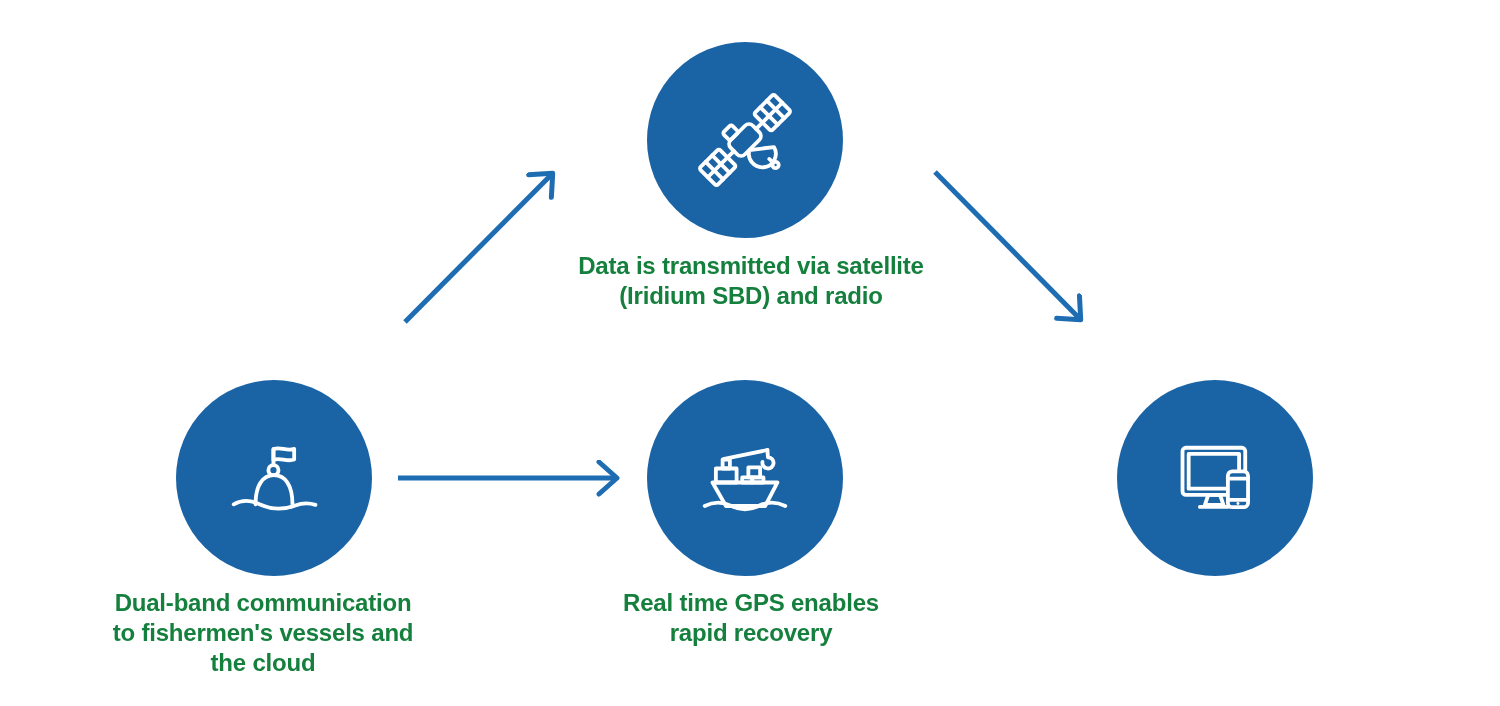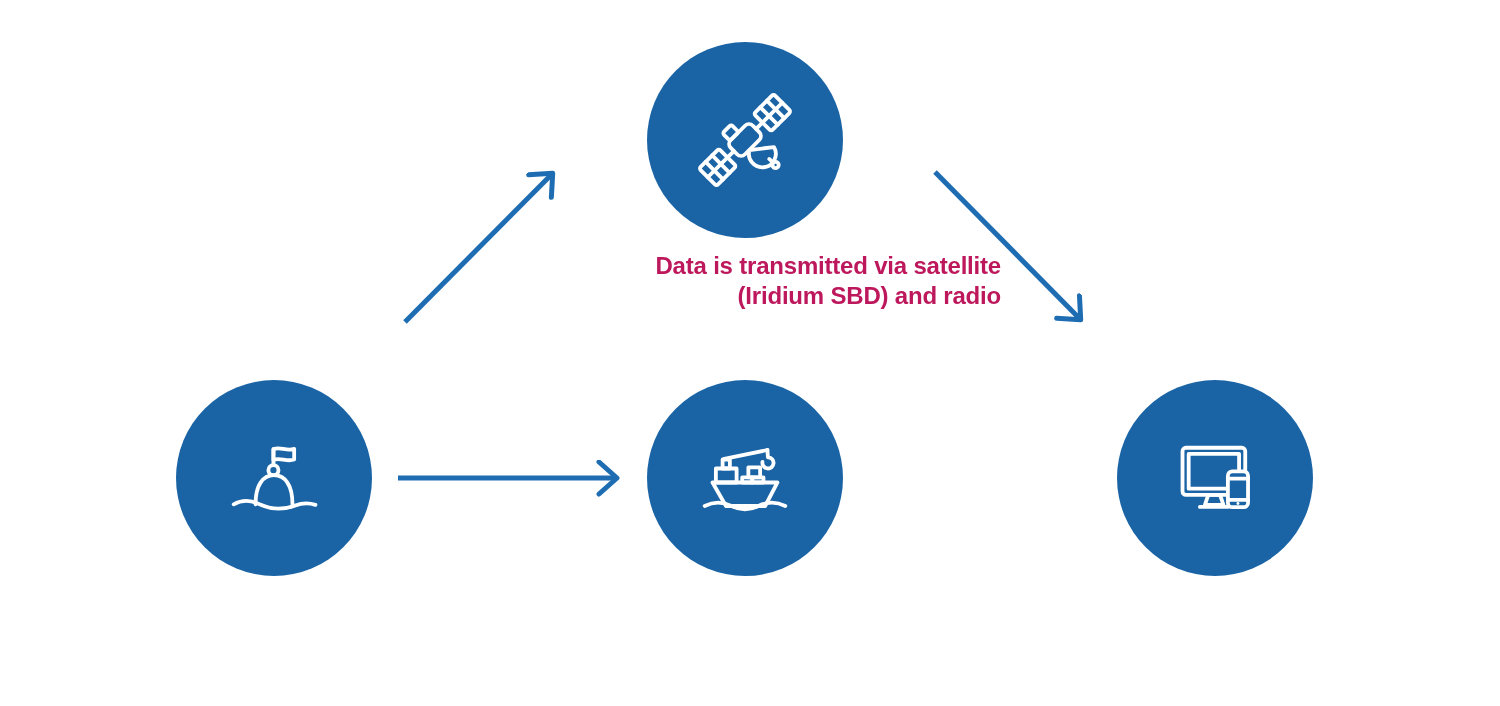--- a/index.html
+++ b/index.html
@@ -12,23 +12,23 @@
   }
   .arrow-layer{position:absolute;left:0;top:0;width:1500px;height:706px;}
   .circle{
     position:absolute;width:196px;height:196px;border-radius:50%;
     background:#1A64A6;
     display:flex;align-items:center;justify-content:center;
   }
   .circle svg{width:112px;height:112px;display:block;}
   .caption{
     position:absolute;width:500px;
-    text-align:right;
+    text-align:center;
     font-weight:bold;font-size:24px;line-height:30px;
-    color:#be185d;
+    color:#15803d;
     white-space:pre-line;
     letter-spacing:-0.2px;
   }
   .circle-satellite{left:647px;top:42px;}
   .circle-buoy{left:176px;top:380px;}
   .circle-ship{left:647px;top:380px;}
   .circle-devices{left:1117px;top:380px;}
   .caption-satellite{left:501px;top:251px;}
   .caption-buoy{left:13px;top:588px;}
   .caption-ship{left:501px;top:588px;}
@@ -83,36 +83,41 @@
     <svg viewBox="0 0 100 100">
       <g class="icon-stroke">
         <path d="M33.5 73.5 C33.5 56.5 40 47.5 50 47.5 C60 47.5 66.5 56.5 66.5 73.5"></path>
         <circle cx="49.5" cy="43" r="4.5"></circle>
         <line x1="49.5" y1="38.5" x2="49.5" y2="24"></line>
         <path d="M49.5 24.5 C55 21.5 61 26.5 68 24 L68 33.5 C61 36 55 31 49.5 34 Z"></path>
         <path d="M14 73.5 C22 69 29 69.5 37 73.5 C48 78.5 60 78 69 74.5 C75 72.3 81 72 87 74"></path>
       </g>
     </svg>
   </div>
+  <div class="caption caption-buoy">Dual-band communication
+to fishermen's vessels and
+the cloud</div>
 
   <div class="circle circle-ship">
     <svg viewBox="0 0 100 100">
       <g class="icon-stroke">
         <rect x="30" y="33.5" width="6.5" height="8"></rect>
         <rect x="24" y="41.5" width="18.5" height="12.5"></rect>
         <path d="M31.5 33 L70 25"></path>
         <path d="M70 25 L70.5 31.5 A 5 5 0 1 1 65.6 35.6"></path>
         <rect x="53" y="40.5" width="10.5" height="9"></rect>
         <rect x="47.5" y="49.5" width="9" height="4.5"></rect>
         <rect x="56.5" y="49.5" width="10" height="4.5"></rect>
         <path d="M21 54 L79 54 L68 75 L33 75 Z"></path>
         <path d="M14 75 C22 71 30 71 38 75 C46 79 54 79 62 75 C70 71 78 71 86 75"></path>
       </g>
     </svg>
   </div>
+  <div class="caption caption-ship">Real time GPS enables
+rapid recovery</div>
 
   <div class="circle circle-devices">
     <svg viewBox="0 0 100 100">
       <g class="icon-stroke">
         <rect x="21" y="23" width="56" height="42" rx="3"></rect>
         <rect x="26.5" y="28.5" width="45" height="31"></rect>
         <path d="M44 65 L54.5 65 L57.5 74 L41 74 Z"></path>
         <line x1="36.5" y1="75.8" x2="61.5" y2="75.8"></line>
         <rect x="61.5" y="44" width="18" height="32" rx="4" fill="#1A64A6"></rect>
         <line x1="61.5" y1="50.5" x2="79.5" y2="50.5"></line>

